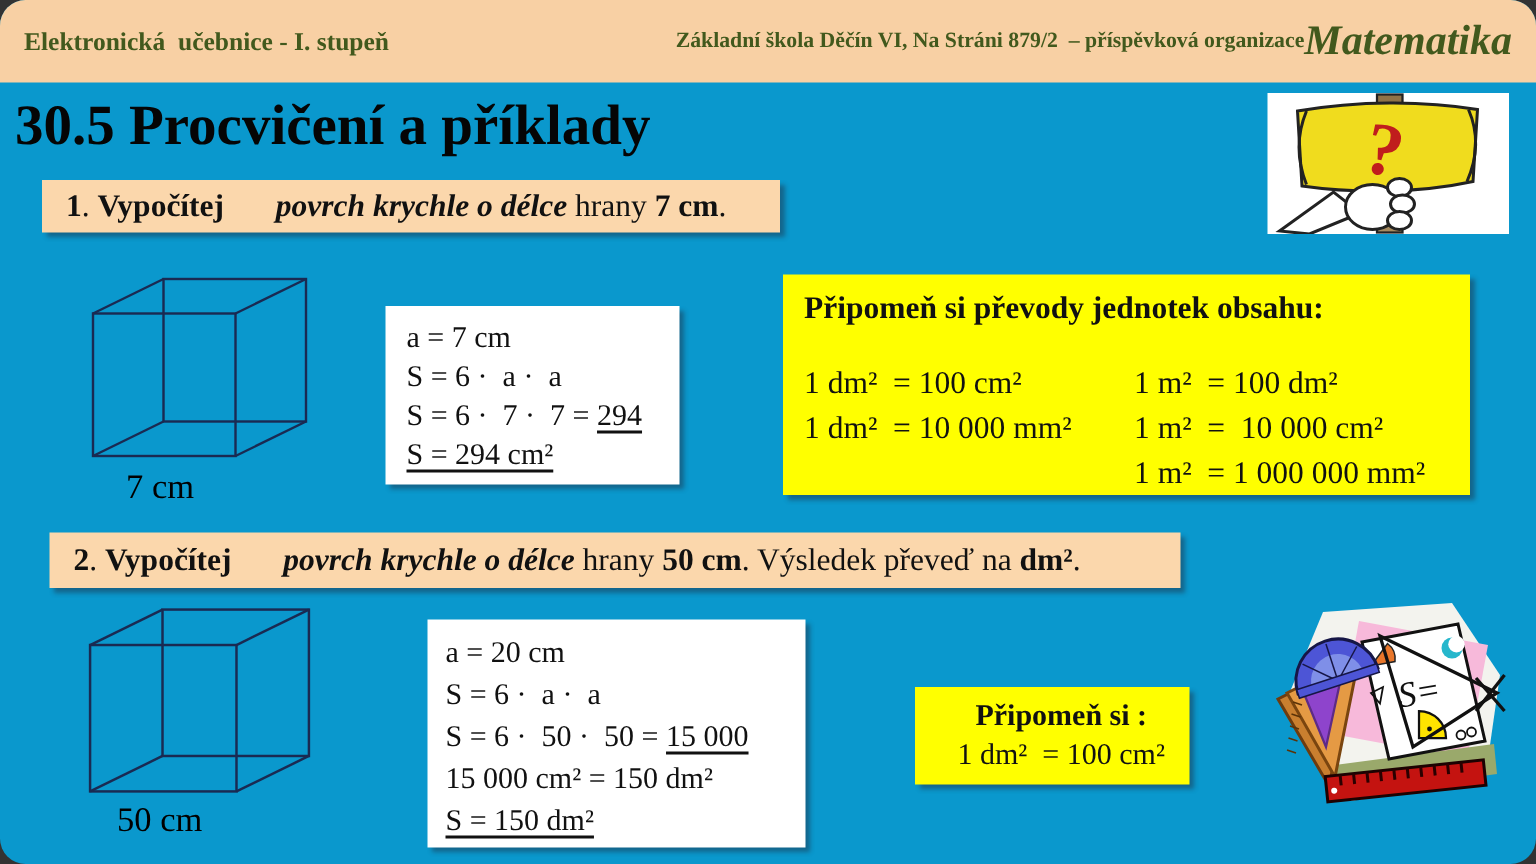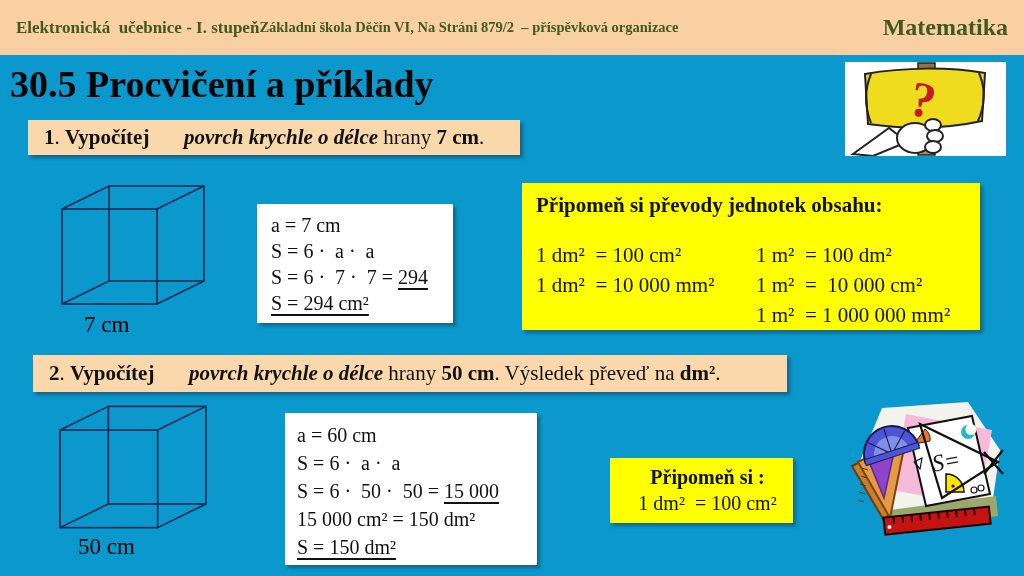--- a/index.html
+++ b/index.html
@@ -1,31 +1,32 @@
 <!DOCTYPE html>
 <html><head>
 <meta charset="utf-8">
 <style>
   html,body{margin:0;padding:0;background:#333;}
   .slide{
     position:relative;width:1024px;height:576px;overflow:hidden;
     background:#0a98cd;
     font-family:"Liberation Serif","DejaVu Serif",serif;
     color:#111;
+    border-radius:17px;
   }
   
   .header{
     position:absolute;left:0;top:0;width:1024px;height:55px;
     background:#f8d0a4;display:flex;align-items:center;
     padding:0 16px;box-sizing:border-box;
     color:#42591d;font-weight:bold;
   }
   .h-left{font-size:17px;white-space:pre-wrap;}
-  .h-center{flex:1;text-align:left;font-size:14.5px;white-space:pre-wrap;}
-  .h-right{font-size:24px;}
+  .h-center{flex:1;text-align:right;font-size:14.5px;white-space:pre-wrap;}
+  .h-right{font-size:28px;font-style:italic;}
   
   .page-title{position:absolute;left:10px;top:62px;font-size:38px;font-weight:bold;color:#050505;}
   
   .task-box{
     position:absolute;background:#fbd7ac;
     box-shadow:3px 3px 3px rgba(30,40,60,.45);
     font-size:21px;display:flex;align-items:center;
     padding-left:16px;box-sizing:border-box;white-space:pre-wrap;
   }
   .task1{left:28px;top:120px;width:492px;height:35px;}
@@ -143,21 +144,21 @@
       <rect x="2" y="25" width="95" height="95"></rect>
       <line x1="2" y1="25" x2="49" y2="2"></line>
       <line x1="97" y1="25" x2="144" y2="2"></line>
       <line x1="2" y1="120" x2="49" y2="97"></line>
       <line x1="97" y1="120" x2="144" y2="97"></line>
     </g>
   </svg>
   <div class="cube-label" style="left:78px;top:534px">50 cm</div>
 
   <div class="calc-box calc2">
-    <div class="calc-line">a = 60 cm</div>
+    <div class="calc-line">a = 20 cm</div>
     <div class="calc-line">S = 6 ·  a ·  a</div>
     <div class="calc-line"><span>S = 6 ·  50 ·  50 = </span><span class="ul">15 000</span></div>
     <div class="calc-line">15 000 cm² = 150 dm²</div>
     <div class="calc-line"><span class="ul">S = 150 dm²</span></div>
   </div>
 
   <div class="note-box note-small">
     <div class="small-title">Připomeň si :</div>
     <div class="small-line">1 dm²  = 100 cm²</div>
   </div>

